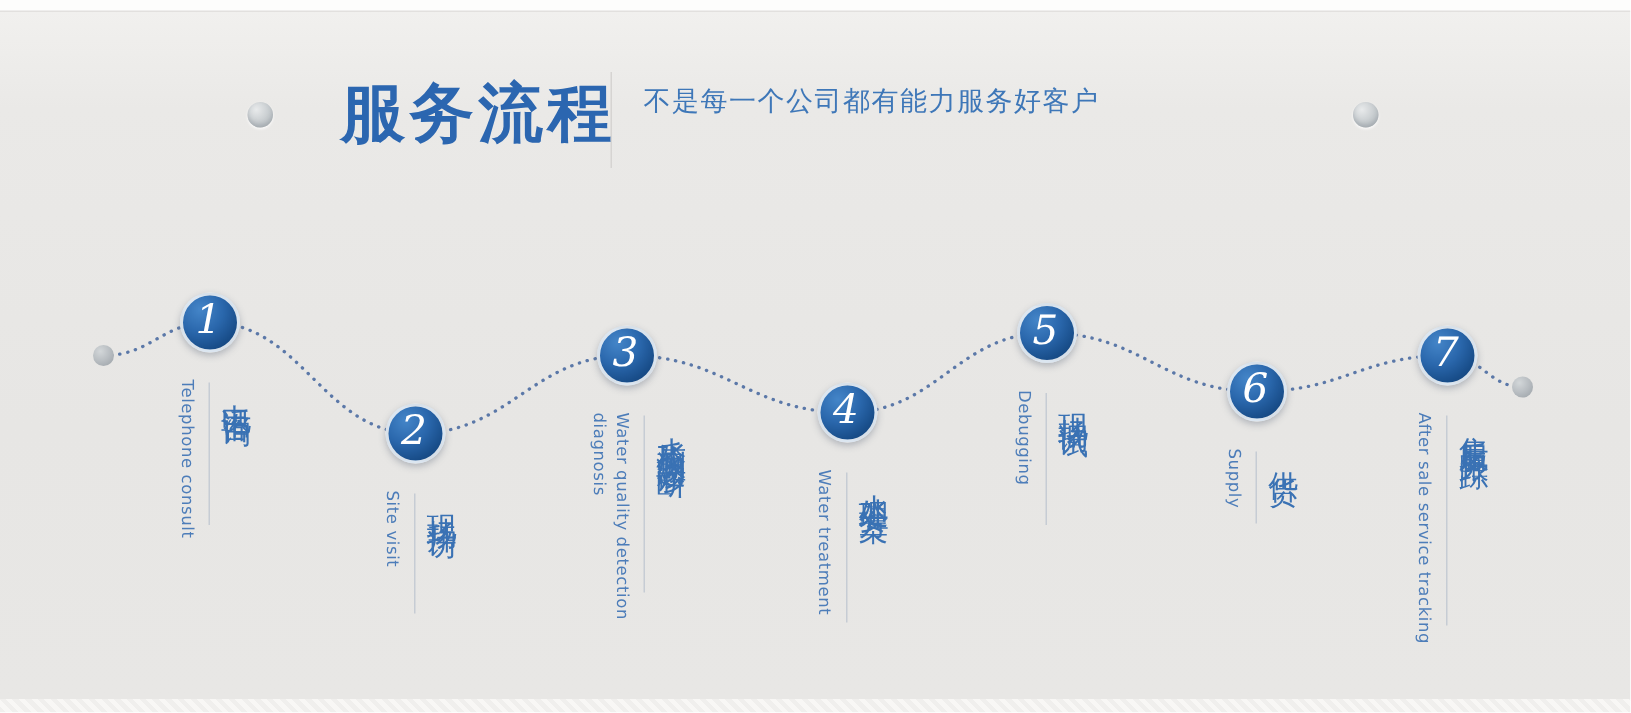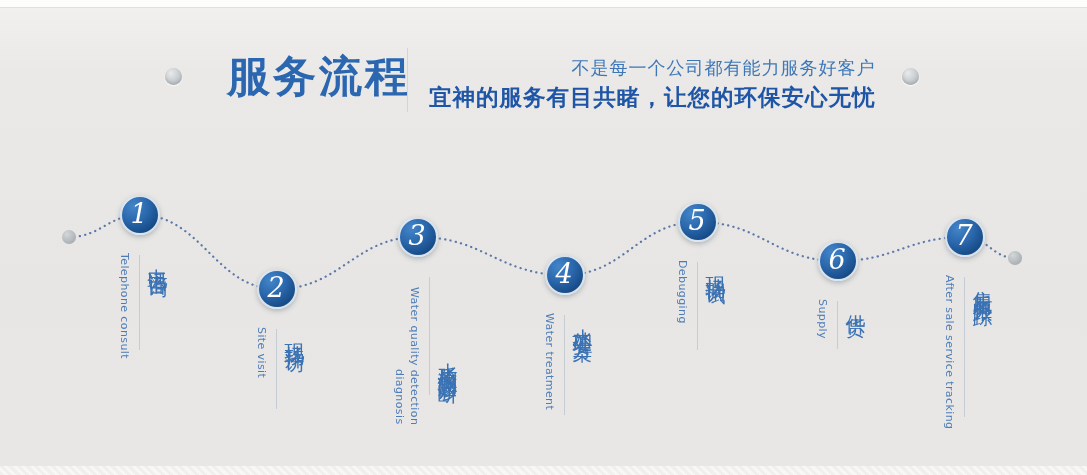--- a/index.html
+++ b/index.html
@@ -1,18 +1,18 @@
 <!DOCTYPE html>
 <html><head>
 <meta charset="utf-8">
 <style>
   * { margin:0; padding:0; box-sizing:border-box; }
   html,body { width:1087px; height:475px; overflow:hidden;
     font-family:"DejaVu Sans","Liberation Sans",sans-serif; background:#ffffff; }
-  .stage { position:relative; width:1087px; height:475px;text-align:right; }
+  .stage { position:relative; width:1087px; height:475px; }
 
   .top-strip { position:absolute; left:0; top:0; width:100%; height:8px;
     background:#fdfdfc; border-bottom:1px solid #e2e0de; }
   .panel { position:absolute; left:0; top:8px; width:100%; height:458px;
     background:linear-gradient(180deg,#f1f0ee 0%,#eae9e7 14%,#e7e6e4 60%,#e8e7e5 100%); }
   .bottom-strip { position:absolute; left:0; top:466px; width:100%; height:9px;
     background:repeating-linear-gradient(45deg,#f0efed 0 3px,#f8f7f5 3px 6px); }
 
   
   .page-title { position:absolute; left:227px; top:52px; font-size:43px; line-height:48px;
@@ -57,21 +57,20 @@
   <div class="panel"></div>
   <div class="bottom-strip"></div>
 
   <div class="sphere left"></div>
   <div class="sphere right"></div>
 
   <div class="page-title">服务流程</div>
   <div class="hdr-divider"></div>
   <div class="subtitle">
     <div class="line1">不是每一个公司都有能力服务好客户</div>
-    <div class="line2">宜神的服务有目共睹，让您的环保安心无忧</div>
   </div>
 
   <svg id="flow-svg" viewBox="0 0 1087 475">
     <defs>
       <radialGradient id="gdot" cx="35%" cy="30%" r="75%">
         <stop offset="0%" stop-color="#d3d7d9"></stop>
         <stop offset="60%" stop-color="#b9bec2"></stop>
         <stop offset="100%" stop-color="#a6acb1"></stop>
       </radialGradient>
     </defs>

